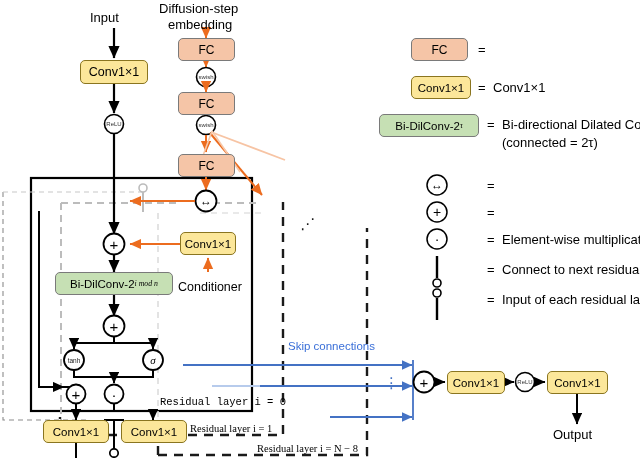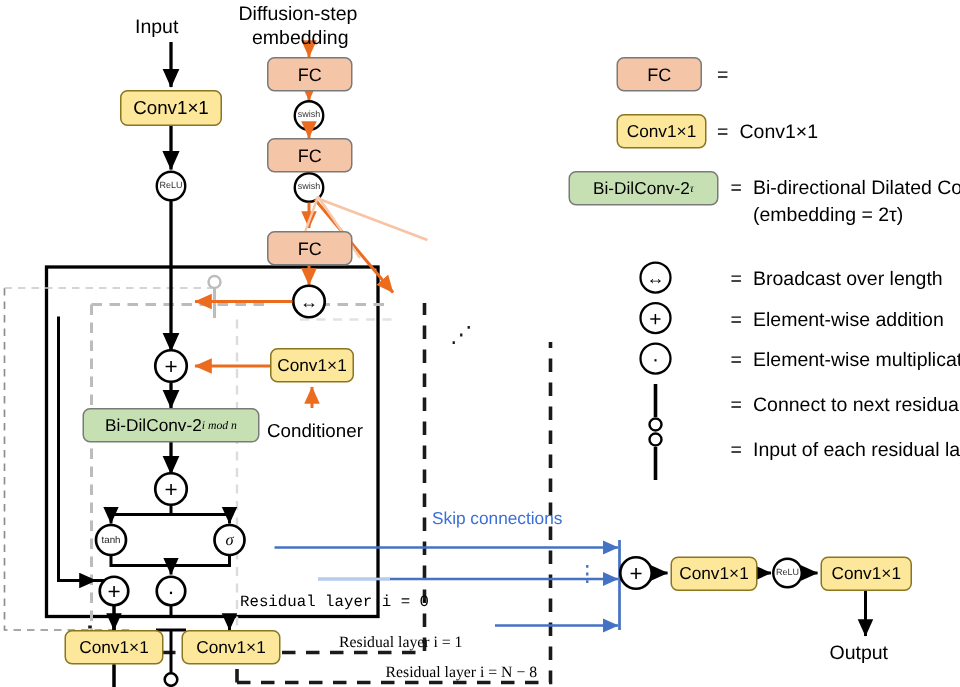--- a/index.html
+++ b/index.html
@@ -265,21 +265,21 @@
 
 <div style="position:absolute;left:121px;top:420px;width:66px;height:23px;background:#fce79a;
             border:1.6px solid #8a7520;border-radius:5px;box-sizing:border-box;"></div>
 <div class="boxtxt" style="left:121px;top:420px;width:66px;height:23px;font-size:11.5px;">Conv1×1</div>
 
 <div class="boxtxt" style="left:62px;top:386px;width:28px;height:16px;font-size:15px;">+</div>
 
 <div class="lbl" style="left:160px;top:396px;font-size:10.5px;">
   <span style="font-family:Liberation Mono, monospace;">Residual layer i = 0</span>
 </div>
-<div class="lbl" style="left:190px;top:423px;font-size:10.5px;margin-left:36px;">
+<div class="lbl" style="left:190px;top:423px;font-size:10.5px;">
   <span style="font-family:'Liberation Serif',serif;">Residual layer i = 1</span>
 </div>
 <div class="lbl" style="left:257px;top:443px;font-size:10.5px;">
   <span style="font-family:'Liberation Serif',serif;">Residual layer i = N − 8</span>
 </div>
 
 <div class="lbl" style="left:300px;top:216px;font-size:15px;color:#1a1a1a;">⋰</div>
 
 <div class="lbl" style="left:384px;top:375px;font-size:15px;color:#4472c4;">⋮</div>
 
@@ -311,28 +311,26 @@
 <div class="lbl" style="left:493px;top:81px;font-size:13px;">Conv1×1</div>
 
 <div style="position:absolute;left:379px;top:114px;width:100px;height:23px;background:#c6e0b4;
             border:1.5px solid #7a7a7a;border-radius:5px;box-sizing:border-box;"></div>
 <div class="boxtxt" style="left:379px;top:114px;width:100px;height:23px;font-size:11.5px;">
   <span>Bi-DilConv-2</span>
       <sup style="font-style:italic;font-family:'Liberation Serif',serif;">τ</sup>
 </div>
 <div class="lbl" style="left:487px;top:118px;font-size:13px;">=</div>
 <div class="lbl" style="left:502px;top:118px;font-size:13px;">Bi-directional Dilated Conv</div>
-<div class="lbl" style="left:502px;top:136px;font-size:13px;">(embedding = 2τ)</div>
+<div class="lbl" style="left:502px;top:136px;font-size:13px;">(connected = 2τ)</div>
 
 <div class="lbl" style="left:487px;top:179px;font-size:13px;">=</div>
-<div class="lbl" style="left:502px;top:179px;font-size:13px;">Broadcast over length</div>
 <div class="boxtxt" style="left:423px;top:177px;width:28px;height:16px;font-size:12px;">↔</div>
 
 <div class="lbl" style="left:487px;top:206px;font-size:13px;">=</div>
-<div class="lbl" style="left:502px;top:206px;font-size:13px;">Element-wise addition</div>
 <div class="boxtxt" style="left:423px;top:204px;width:28px;height:16px;font-size:14px;">+</div>
 
 <div class="lbl" style="left:487px;top:233px;font-size:13px;">=</div>
 <div class="lbl" style="left:502px;top:233px;font-size:13px;">Element-wise multiplication</div>
 <div class="boxtxt" style="left:423px;top:231px;width:28px;height:16px;font-size:14px;">·</div>
 
 <div class="lbl" style="left:487px;top:263px;font-size:13px;">=</div>
 <div class="lbl" style="left:502px;top:263px;font-size:13px;">Connect to next residual layer</div>
 
 <div class="lbl" style="left:487px;top:293px;font-size:13px;">=</div>

